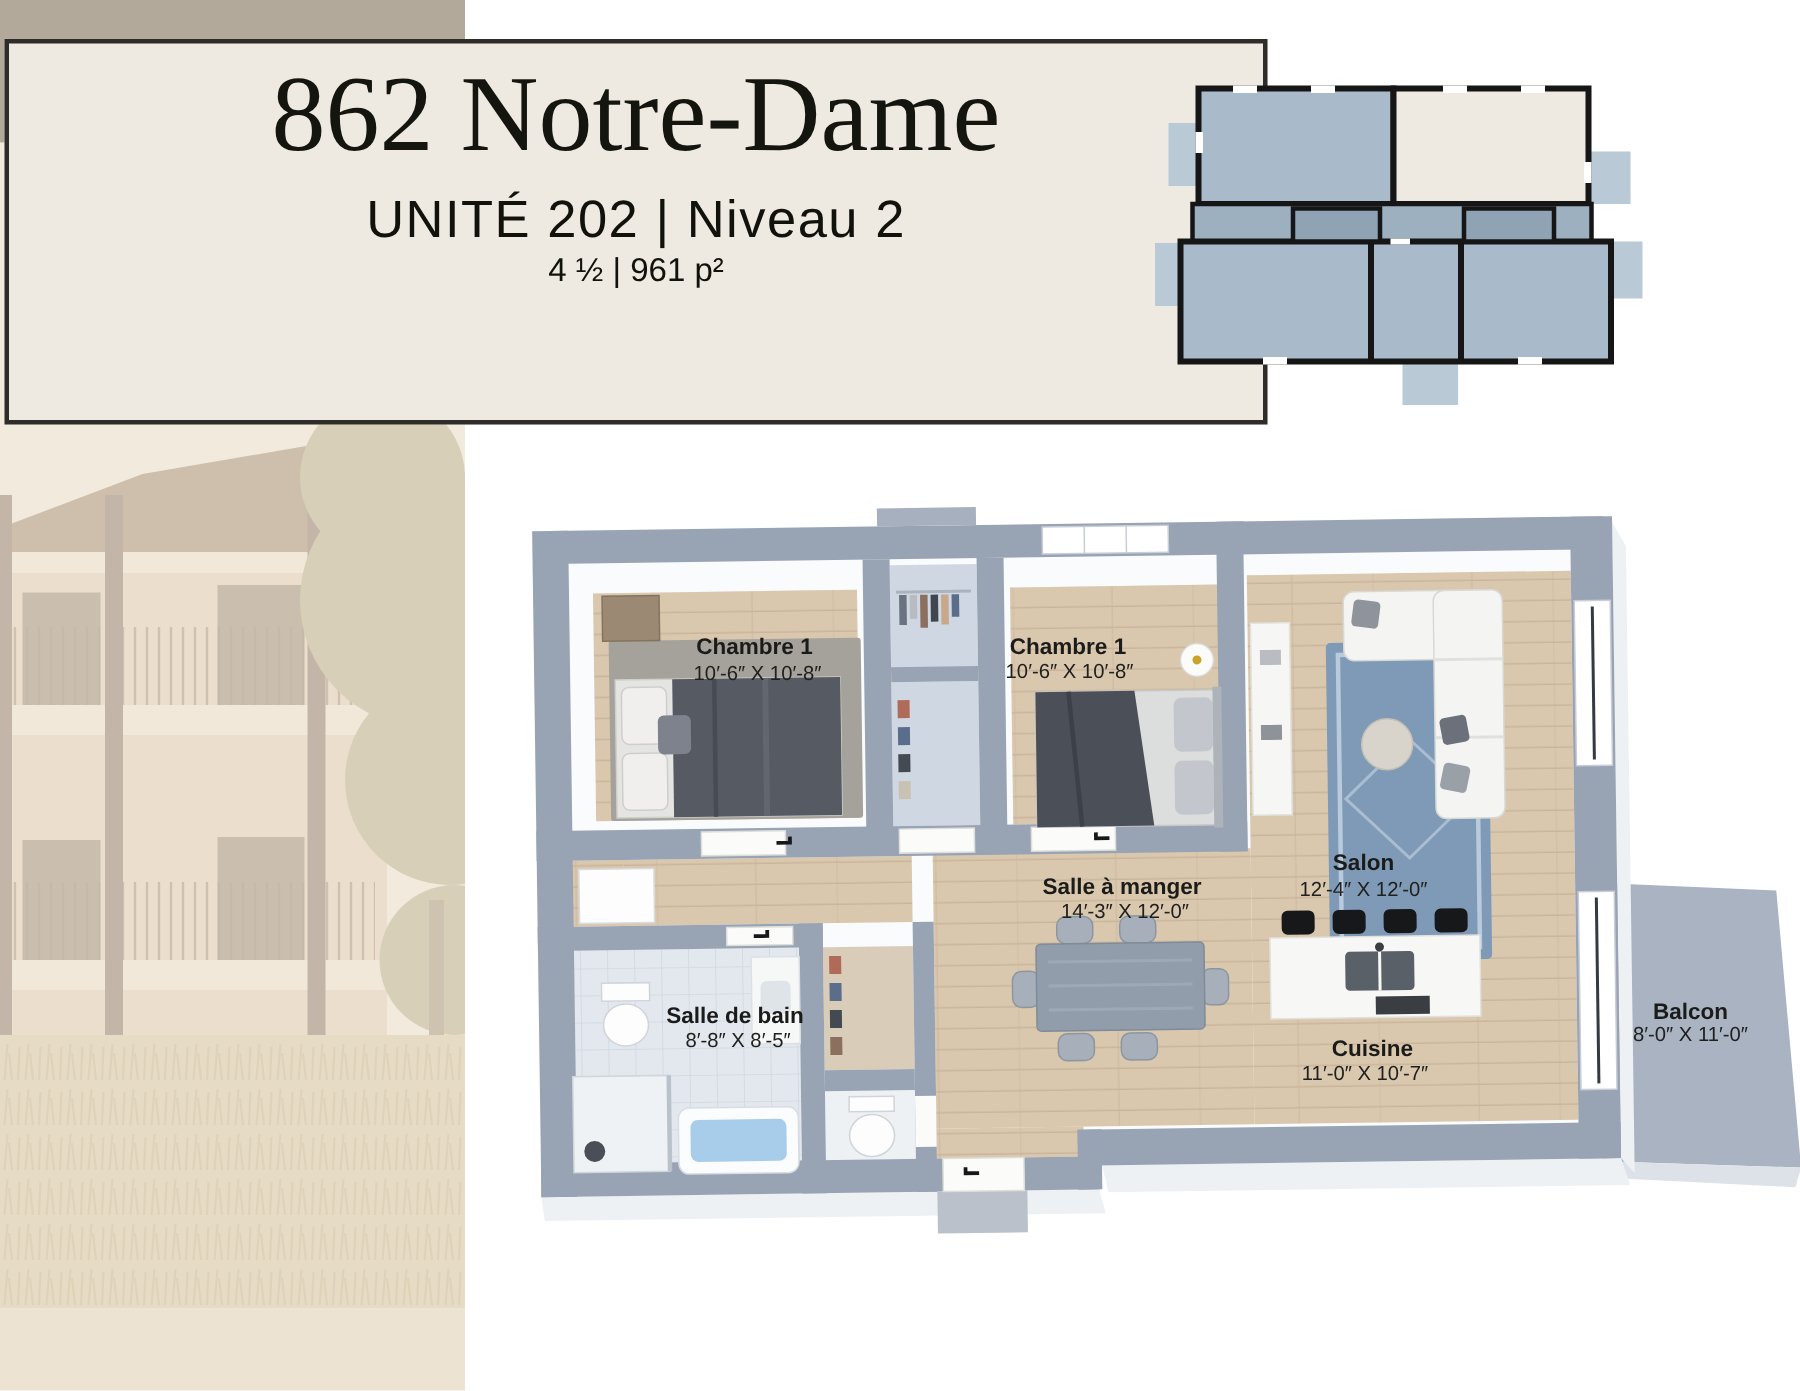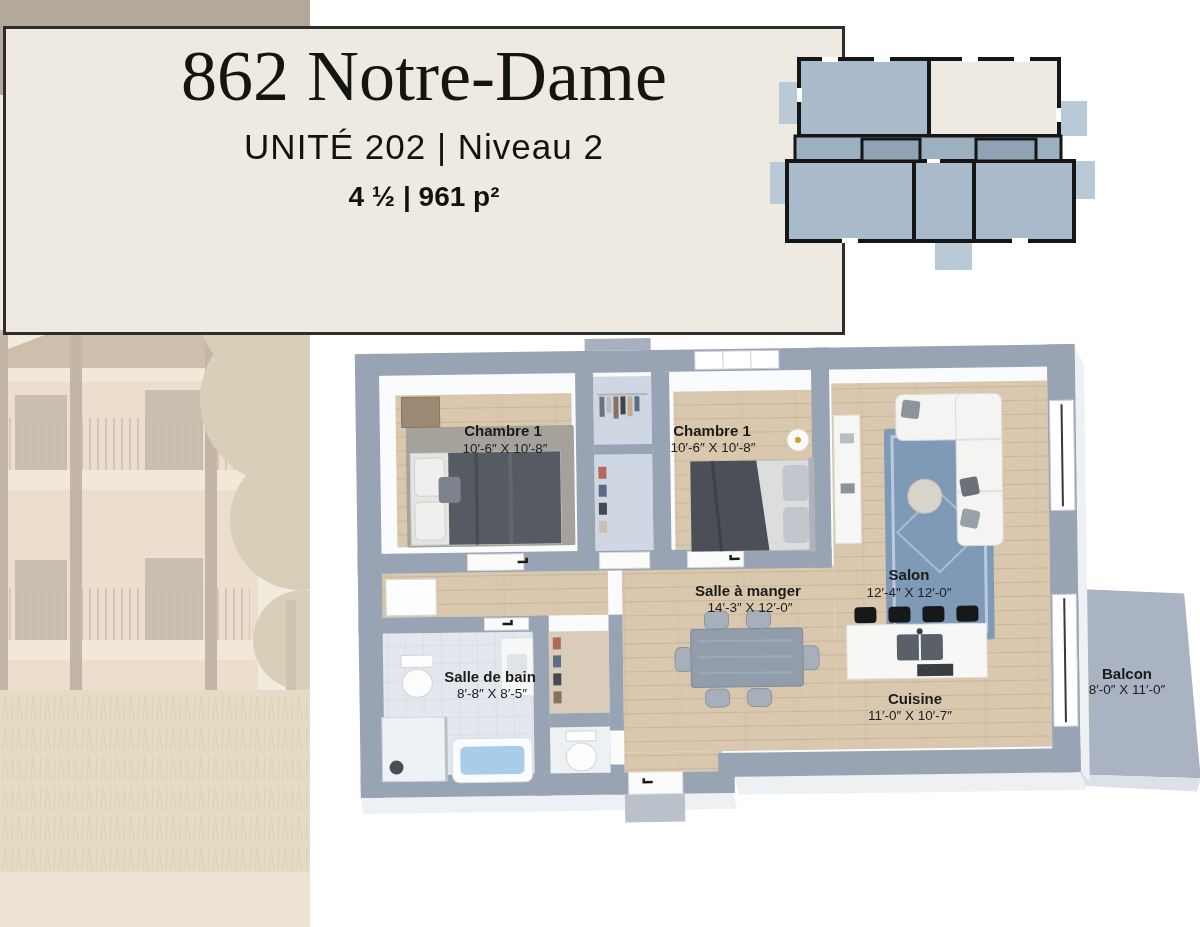--- a/index.html
+++ b/index.html
@@ -1,23 +1,23 @@
 <!DOCTYPE html>
 <html><head>
 <meta charset="utf-8">
 <style>
   *{margin:0;padding:0;box-sizing:border-box}
   html,body{width:1200px;height:927px;background:#ffffff;overflow:hidden}
   .stage{position:relative;width:1200px;height:927px;font-family:"Liberation Sans",sans-serif}
   .photo{position:absolute;left:0;top:0;z-index:0}
-  .panel{position:absolute;left:3px;top:26px;width:842px;height:309px;background:#efeae1;
+  .panel{position:absolute;left:3px;top:26px;width:842px;height:257px;background:#efeae1;
          border:3px solid #2e2d29;z-index:2;display:flex;flex-direction:column;align-items:center;text-align:center}
   .title{font-family:"Liberation Serif",serif;font-size:72px;line-height:1.05;color:#15150f;margin-top:10px}
   .subtitle{font-size:35px;color:#12120d;margin-top:12px;letter-spacing:1px}
-  .details{font-size:28px;font-weight:700;color:#12120d;margin-top:14px}
+  .details{font-size:22px;font-weight:400;color:#12120d;}
   .keyplan{position:absolute;left:762px;top:48px;z-index:3}
   .floorplan{position:absolute;left:350px;top:335px;z-index:1}
   .rname{font:700 15px "Liberation Sans",sans-serif;fill:#1b1b19}
   .rdims{font:400 13.5px "Liberation Sans",sans-serif;fill:#20201e}
 </style>
 </head>
 <body>
 
 <div class="stage">
 

